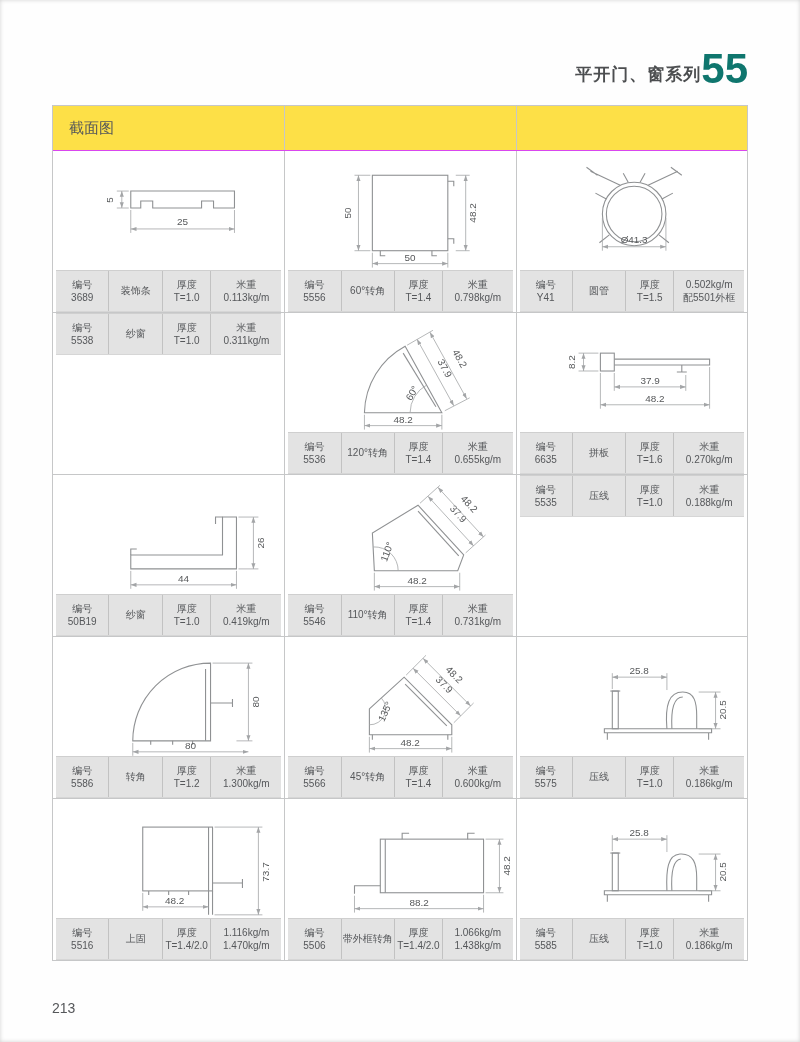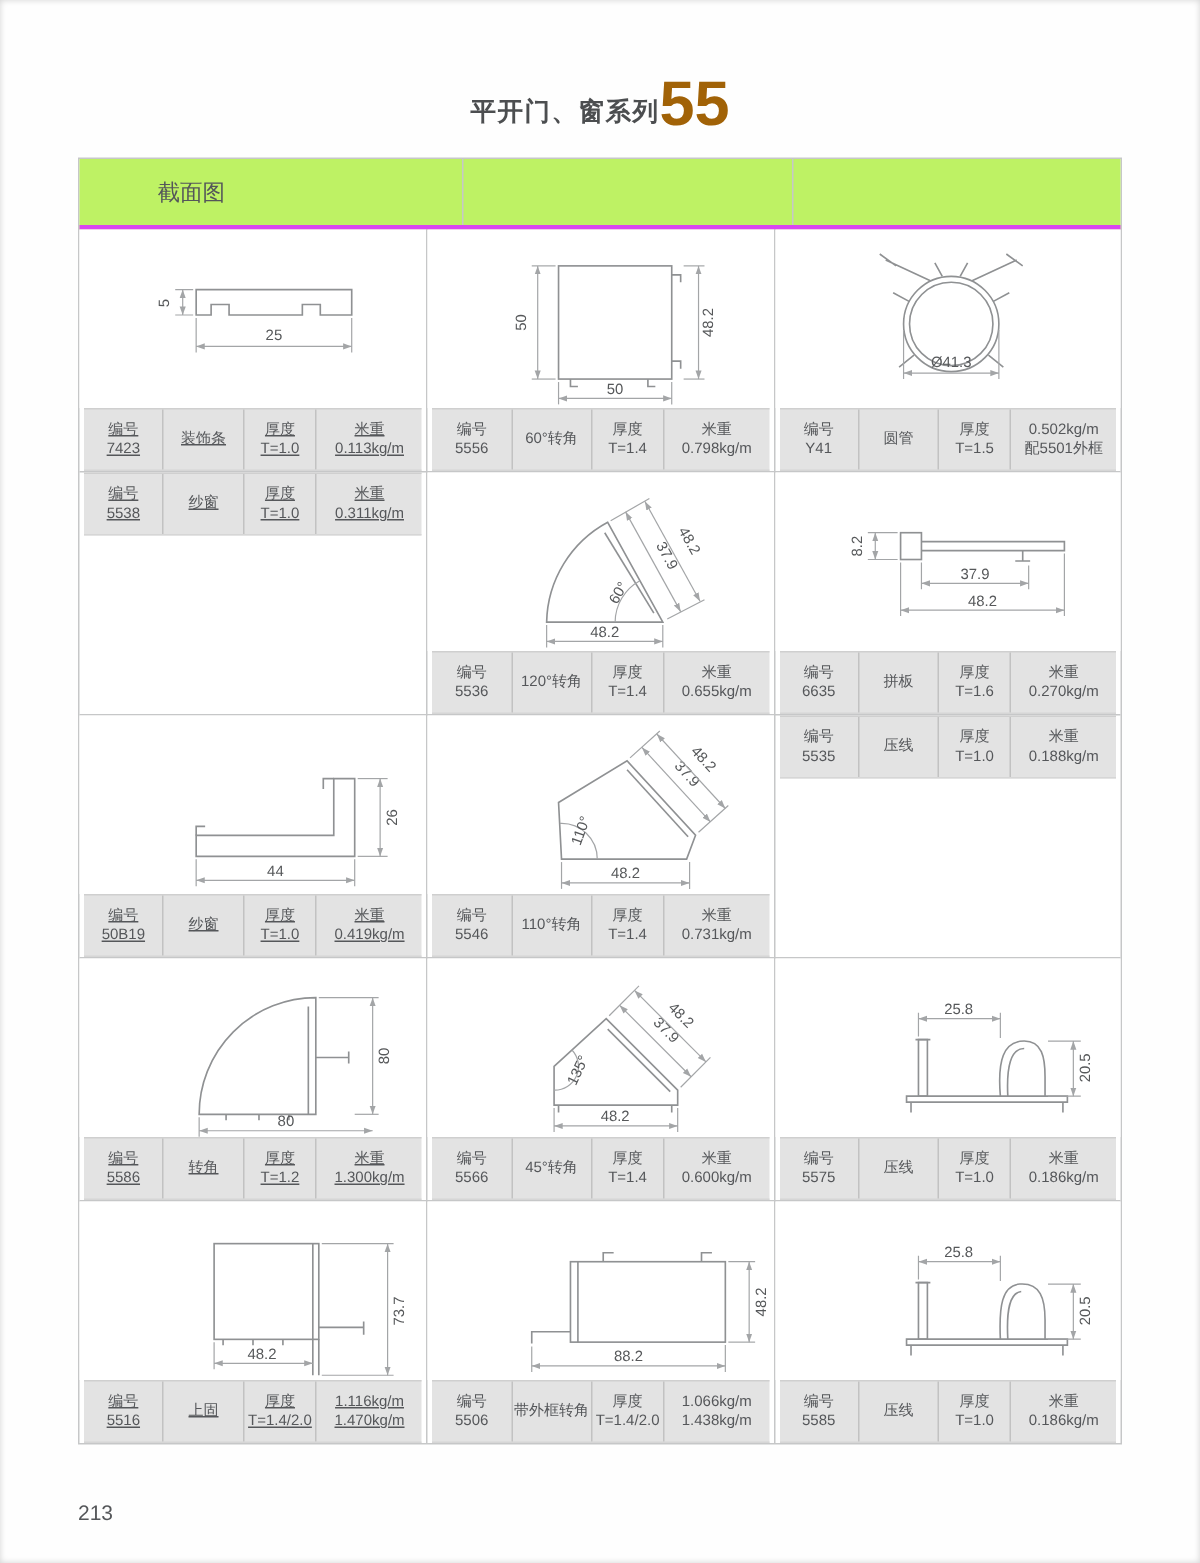--- a/index.html
+++ b/index.html
@@ -3,36 +3,36 @@
 <meta charset="utf-8">
 <style>
   html,body{margin:0;padding:0;}
   body{
     width:800px;height:1042px;position:relative;background:#fefefe;
     font-family:"Liberation Sans","DejaVu Sans",sans-serif;color:#55575a;
     box-shadow:inset 0 0 4px rgba(0,0,0,.18);
   }
   .header{
     position:absolute;left:52px;right:52px;top:30px;height:60px;
-    display:flex;justify-content:center;align-items:flex-end;
+    display:flex;justify-content:flex-end;align-items:flex-end;
   }
   .series-title{font-size:17px;font-weight:bold;color:#4c4e50;letter-spacing:1px;margin-bottom:4px;}
-  .page-big{font-size:42px;font-weight:bold;color:#a16207;line-height:1;}
+  .page-big{font-size:42px;font-weight:bold;color:#0f766e;line-height:1;}
   .table{
     position:absolute;left:52px;right:52px;top:105px;
     border:1px solid #c6c7c8;background:#fff;
   }
-  .thead{display:grid;grid-template-columns:1fr 1fr 1fr;background:#bef264;height:44px;border-bottom:3px solid #d946ef;padding-left:36px;}
+  .thead{display:grid;grid-template-columns:1fr 1fr 1fr;background:#fde047;height:44px;border-bottom:1px solid #d946ef;}
   .thead .hc{border-left:1px solid #c6c7c8;display:flex;align-items:center;}
   .thead .hc:first-child{border-left:none;}
   .thead .hc span{font-size:15px;color:#54565a;padding-left:16px;}
   .grid{display:grid;grid-template-columns:1fr 1fr 1fr;}
   .cell{border-left:1px solid #c6c7c8;border-top:1px solid #c6c7c8;}
   .cell:nth-child(-n+3){border-top:none;}
-  .cell:nth-child(3n+1){border-left:none;text-decoration:underline;}
+  .cell:nth-child(3n+1){border-left:none;}
   .draw{height:119px;background:#fff;}
   .draw svg{width:100%;height:100%;display:block;}
   .spec{
     height:40px;margin:0 3px;background:#e3e3e3;display:flex;align-items:stretch;
     border-top:1px solid #cfcfcf;border-bottom:1px solid #d6d6d6;
   }
   .sc{flex:1.05;display:flex;flex-direction:column;justify-content:center;align-items:center;
       font-size:10px;line-height:1.35;color:#55575a;border-left:1px solid #c2c2c2;text-align:center;}
   .sc:first-child{border-left:none;}
   .sc.th{flex:0.95;}
@@ -82,21 +82,21 @@
             <line class="d" x1="78" y1="59" x2="78" y2="82"></line>
               <line class="d" x1="182" y1="59" x2="182" y2="82"></line>
             <line class="dm" x1="78" y1="78" x2="182" y2="78"></line>
             <text class="t" x="130" y="74">25</text>
           </g>
         </svg>
       </div>
       <div class="spec">
         <div class="sc">
             <span>编号</span>
-            <span>7423</span>
+            <span>3689</span>
           </div>
         <div class="sc">
             <span>装饰条</span>
           </div>
         <div class="sc th">
             <span>厚度</span>
             <span>T=1.0</span>
           </div>
         <div class="sc wt">
             <span>米重</span>

